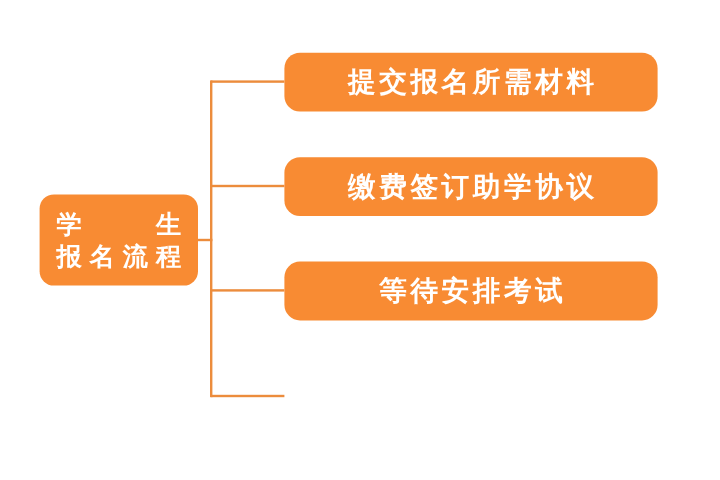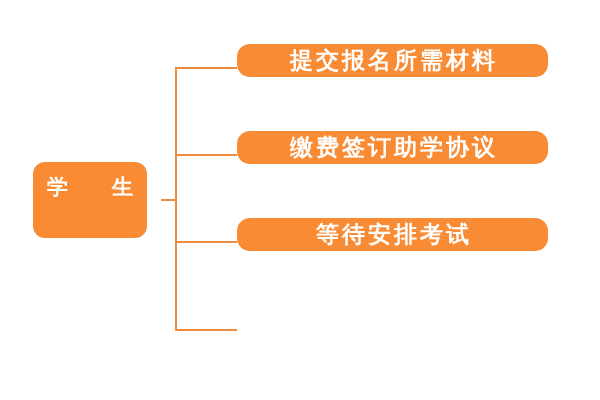--- a/index.html
+++ b/index.html
@@ -18,36 +18,36 @@
   .node {
     position: absolute;
     background: #F88B33;
     color: #ffffff;
     font-weight: bold;
     box-sizing: border-box;
   }
   .root-node {
     left: 33px;
     top: 162px;
-    width: 114px;
+    width: 132px;
     height: 76px;
     border-radius: 12px;
     padding: 12px 14px 10px 14px;
     font-size: 21px;
     line-height: 27px;
   }
   .root-line {
     display: block;
     text-align: justify;
     text-align-last: justify;
   }
   .step-node {
     left: 237px;
     width: 311px;
-    height: 33px;
+    height: 49px;
     border-radius: 13px;
     display: flex;
     align-items: center;
     justify-content: center;
     font-size: 23px;
     letter-spacing: 3px;
     text-indent: 3px;
   }
   .step-1 { top: 44px; }
   .step-2 { top: 131px; }
@@ -73,20 +73,21 @@
 
   <div class="line h-line root-link"></div>
   <div class="line v-line spine"></div>
   <div class="line h-line branch-1"></div>
   <div class="line h-line branch-2"></div>
   <div class="line h-line branch-3"></div>
   <div class="line h-line branch-4"></div>
 
   <div class="node root-node">
     <span class="root-line">学 生</span>
+    <span class="root-line">报名流程</span>
   </div>
 
   <div class="node step-node step-1">
     <span>提交报名所需材料</span>
   </div>
   <div class="node step-node step-2">
     <span>缴费签订助学协议</span>
   </div>
   <div class="node step-node step-3">
     <span>等待安排考试</span>

